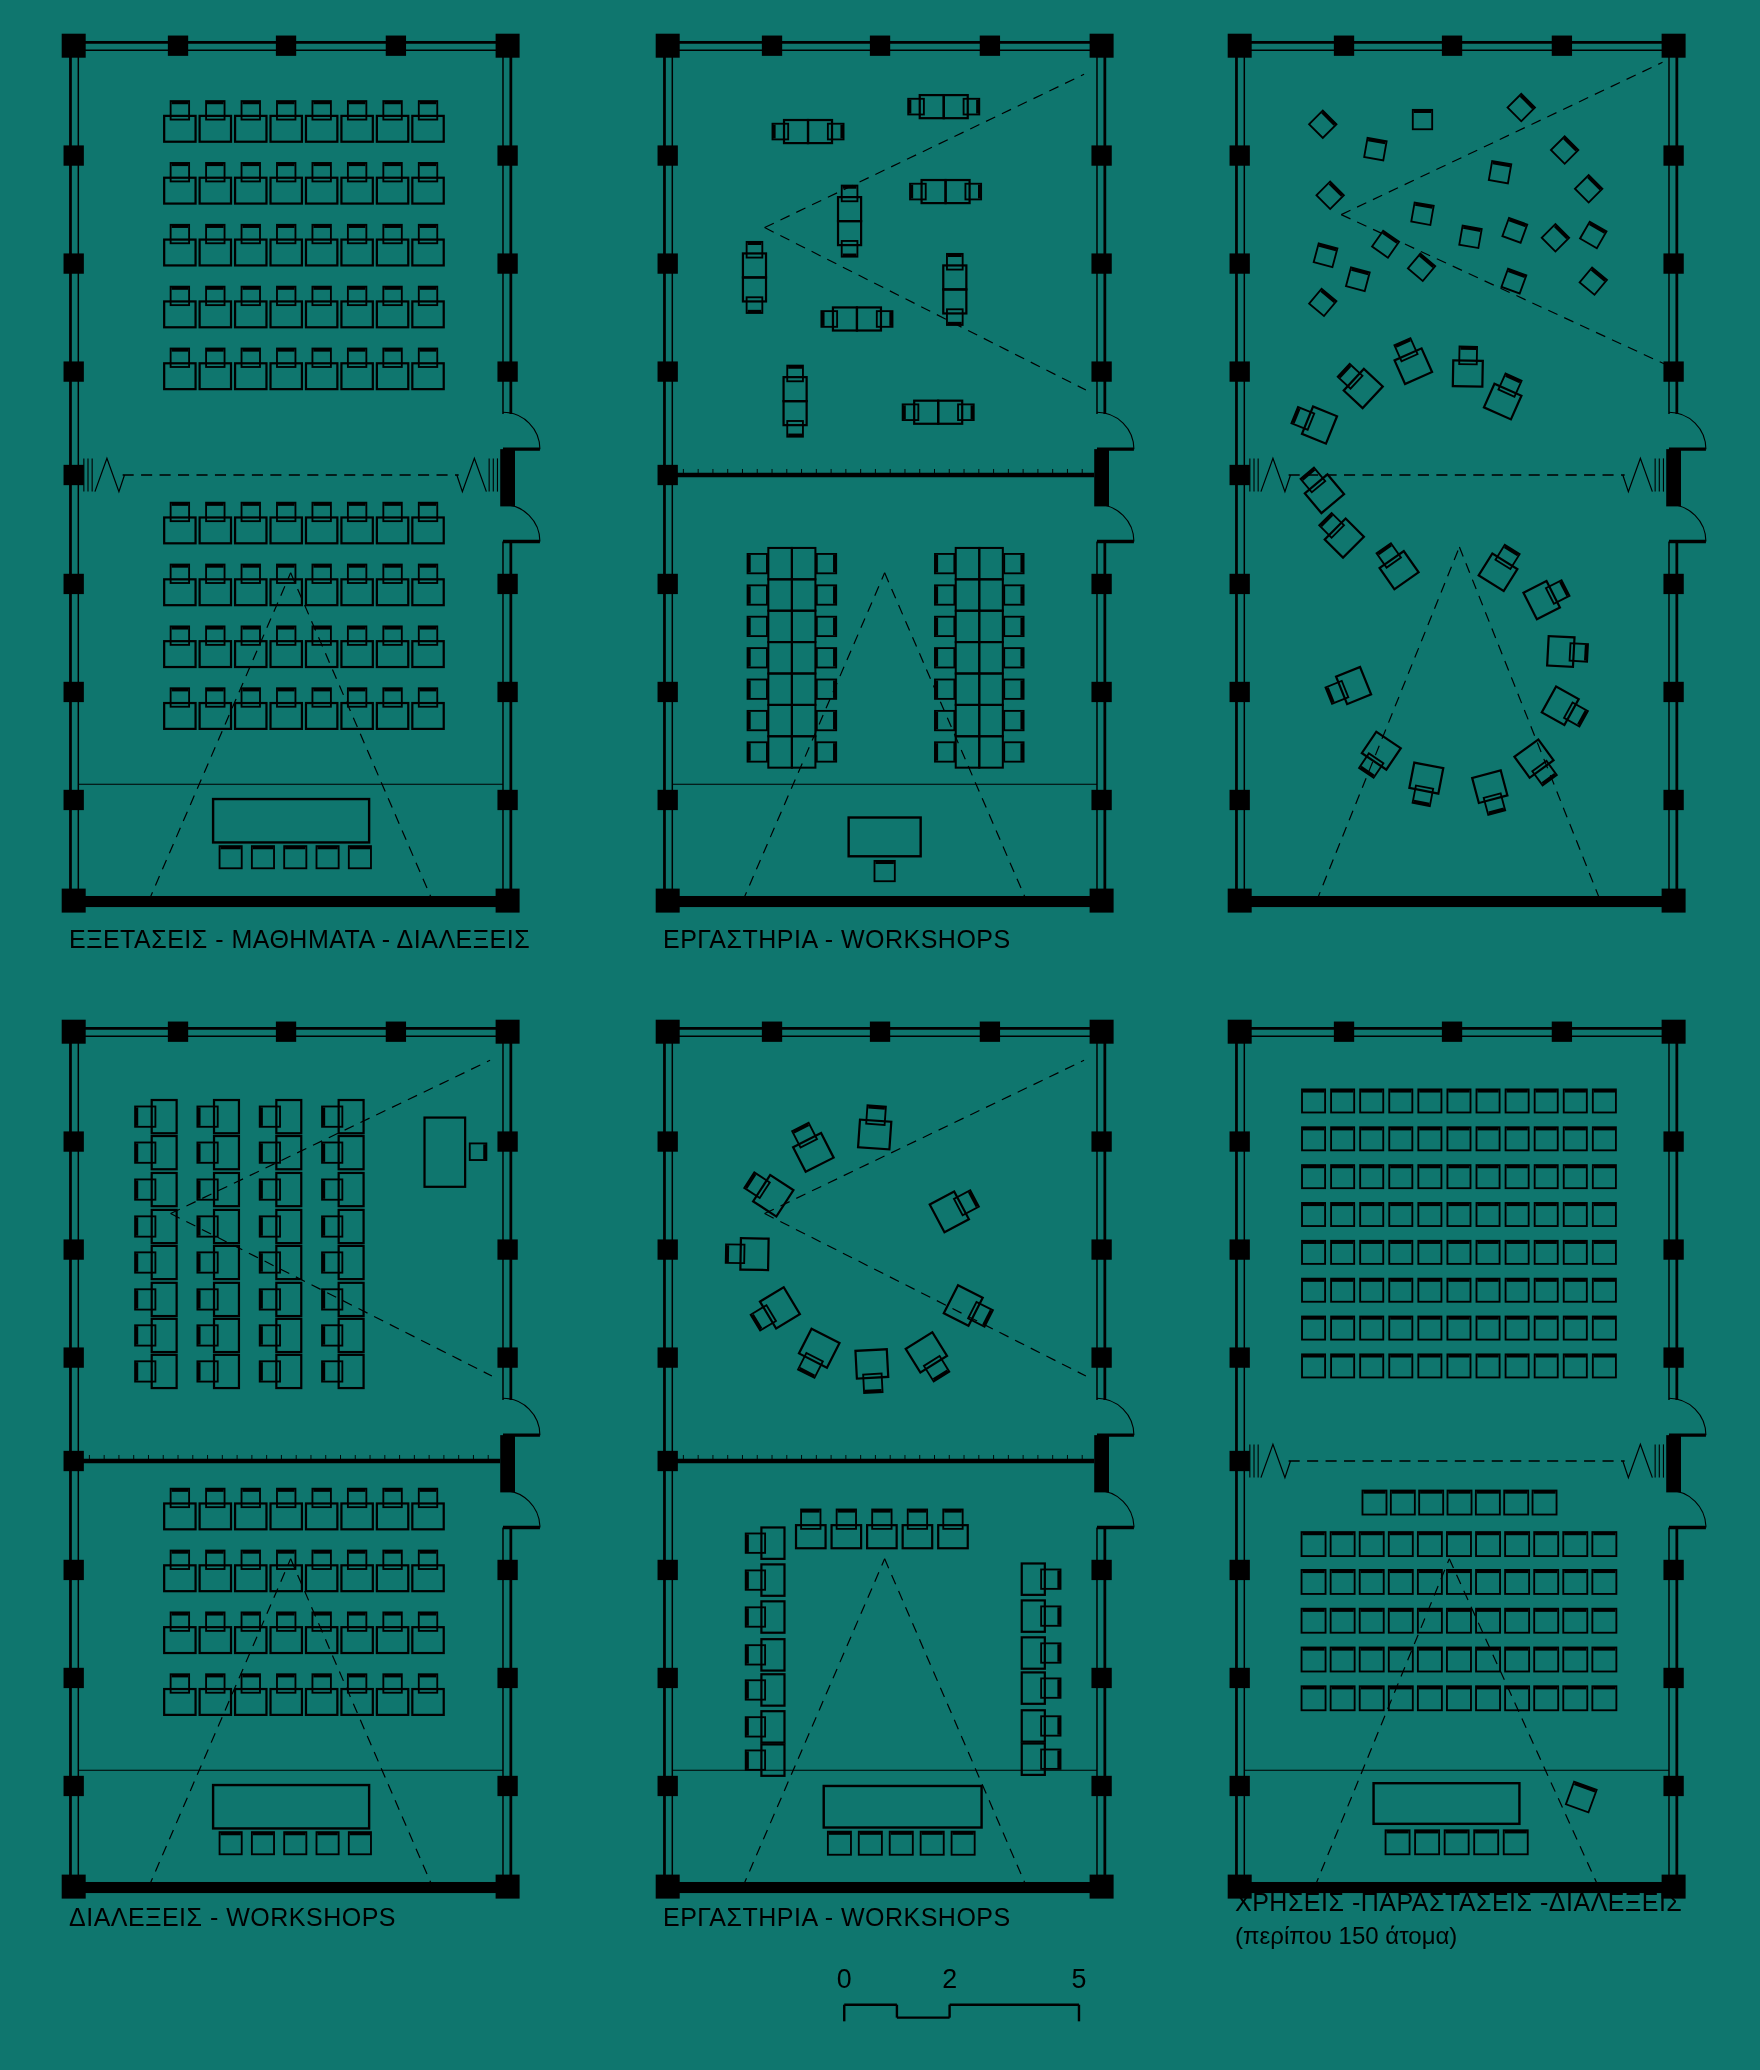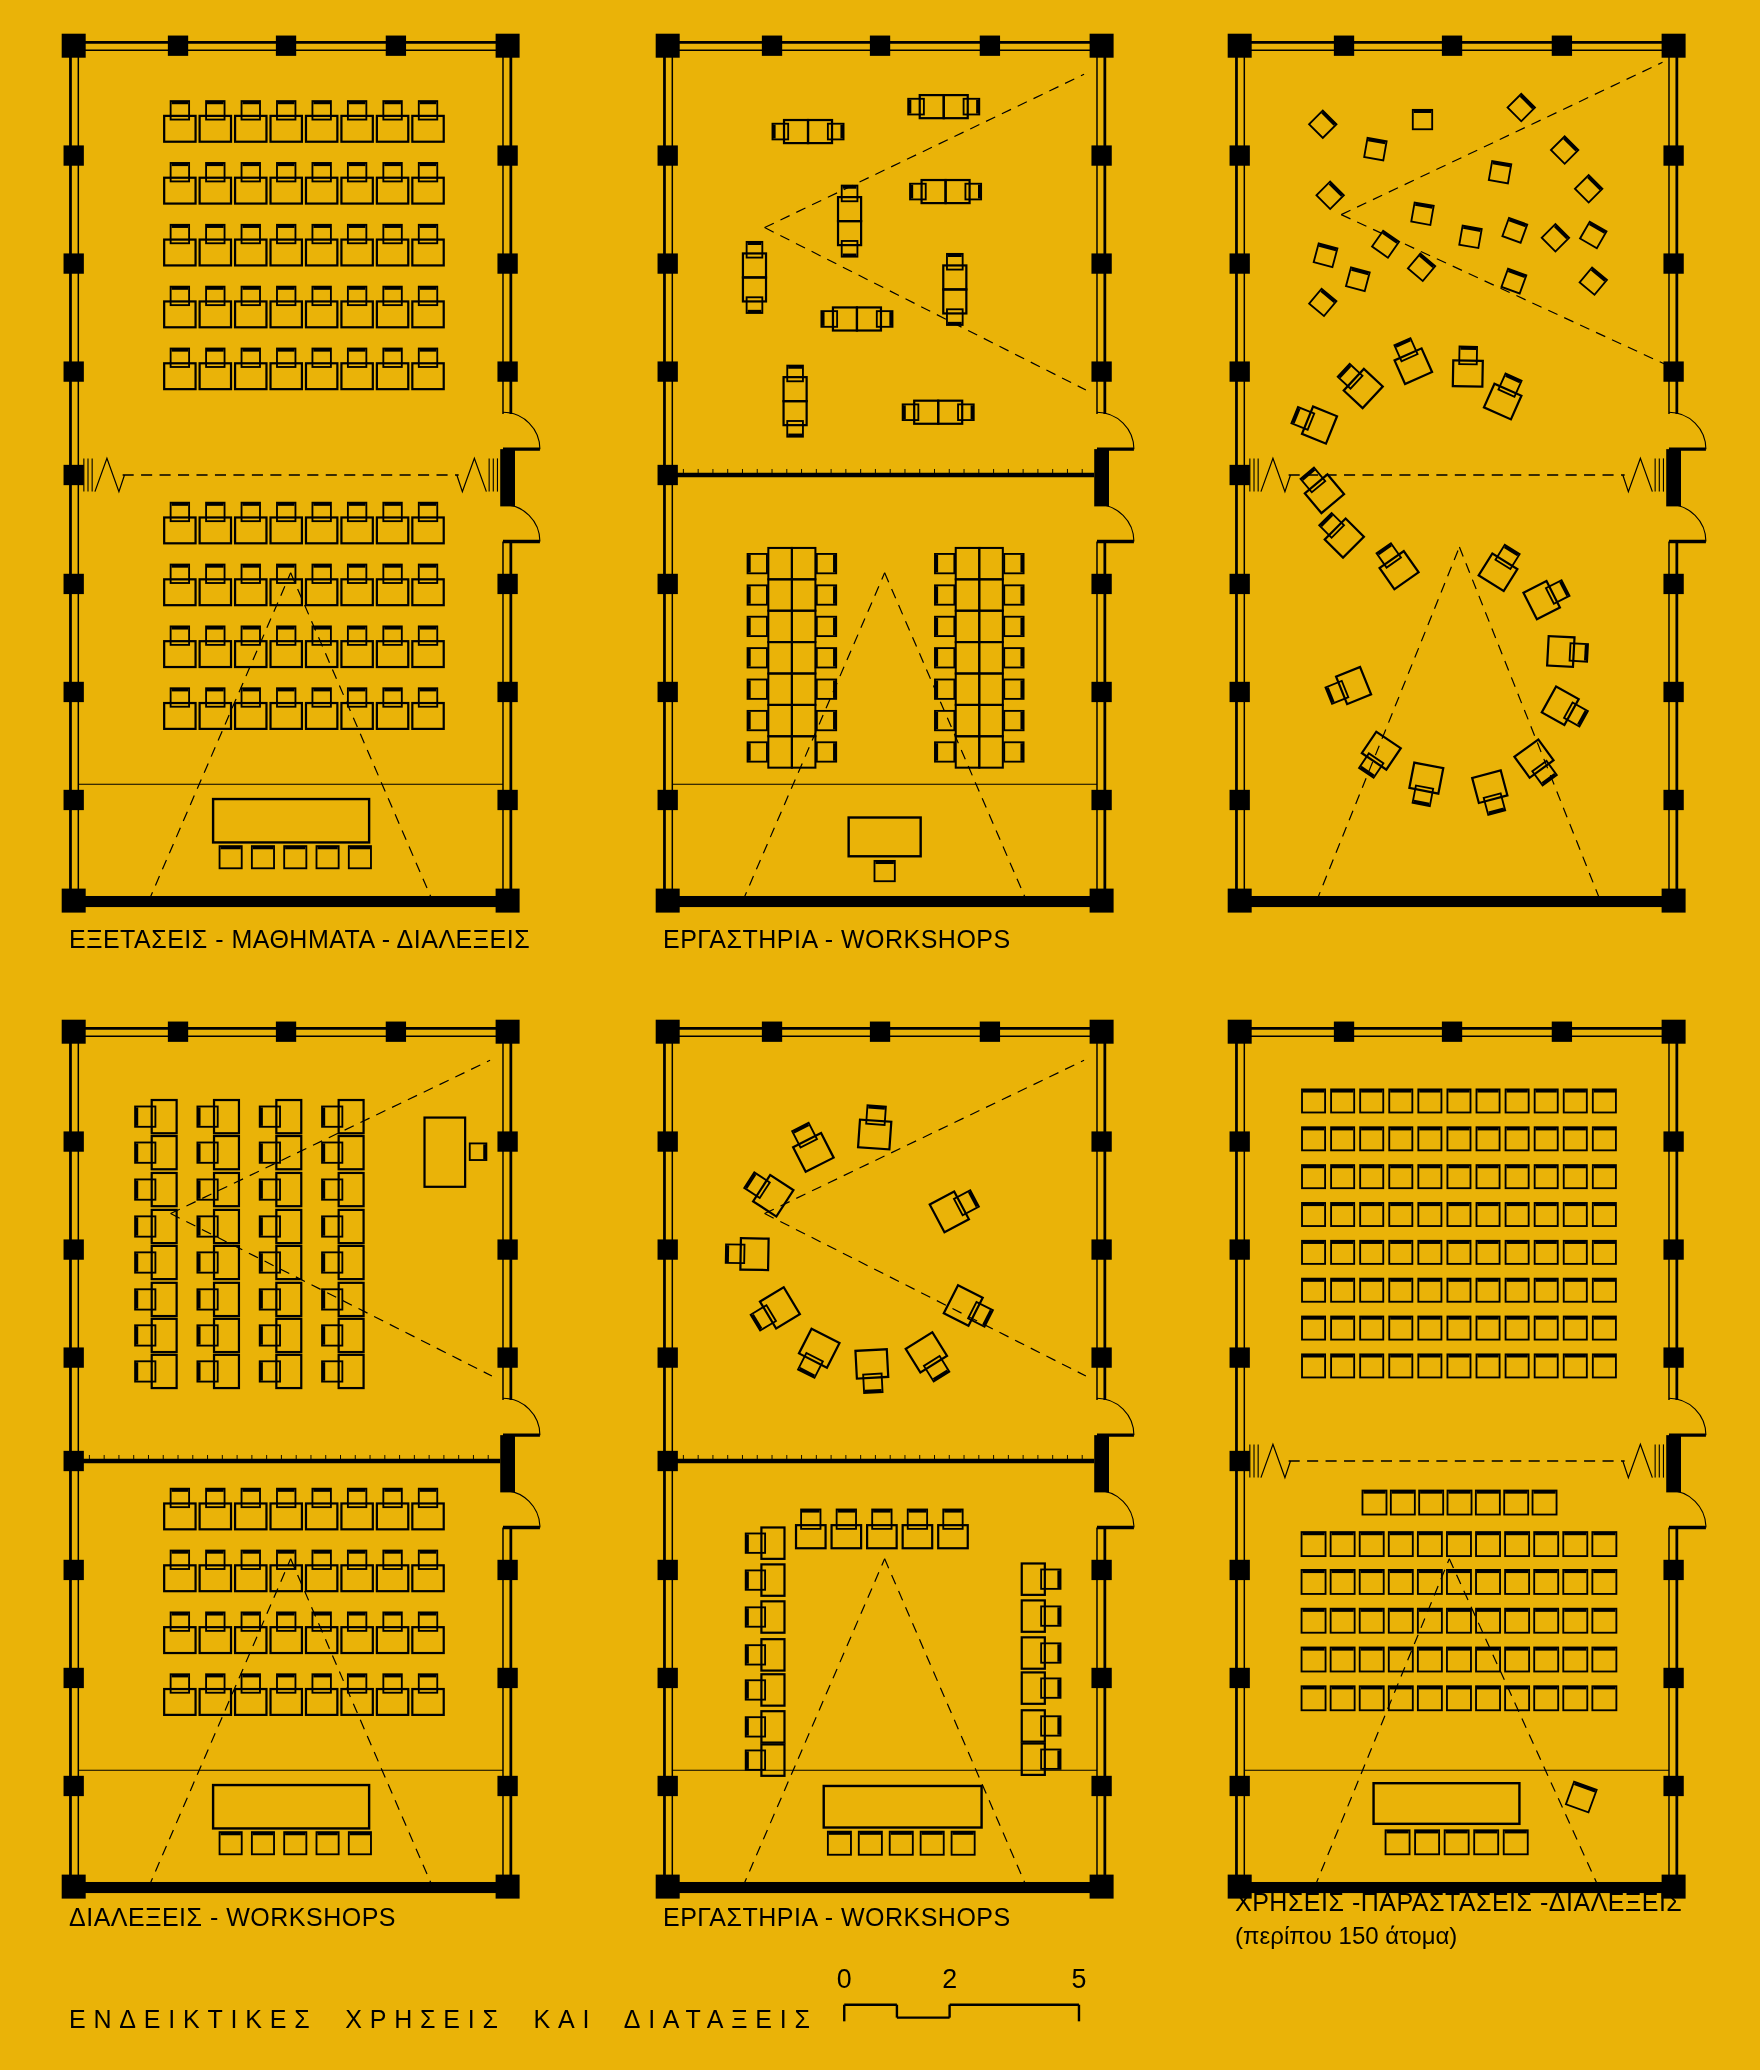--- a/index.html
+++ b/index.html
@@ -1,16 +1,16 @@
 <!DOCTYPE html>
 <html style="font-size:14.8px"><head>
 <meta charset="utf-8">
 <style>
   html,body{margin:0;padding:0;background:#ffffff;}
-  #sheet{position:relative;width:1760px;height:2070px;background:#eab308;overflow:hidden;
+  #sheet{position:relative;width:1760px;height:2070px;background:#0f766e;overflow:hidden;
          font-family:"Liberation Sans", sans-serif;color:#000;}
   .plan{position:absolute;margin:0;padding:0;}
   .plan svg{display:block;overflow:visible;}
   .plan-label{position:absolute;font-size:25px;letter-spacing:0.5px;white-space:nowrap;}
   .plan-sublabel{position:absolute;font-size:24px;white-space:nowrap;text-align:right;}
   .sheet-caption{position:absolute;font-size:25px;letter-spacing:7.8px;word-spacing:13px;white-space:nowrap;}
   .scalebar{position:absolute;}
 </style>
 </head>
 <body>
@@ -2690,21 +2690,20 @@
       </svg>
   </figure>
 
   <div class="plan-label" style="left:69px;top:925px">ΕΞΕΤΑΣΕΙΣ - ΜΑΘΗΜΑΤΑ - ΔΙΑΛΕΞΕΙΣ</div>
   <div class="plan-label" style="left:663px;top:925px">ΕΡΓΑΣΤΗΡΙΑ - WORKSHOPS</div>
   <div class="plan-label" style="left:69px;top:1903px">ΔΙΑΛΕΞΕΙΣ - WORKSHOPS</div>
   <div class="plan-label" style="left:663px;top:1903px">ΕΡΓΑΣΤΗΡΙΑ - WORKSHOPS</div>
   <div class="plan-label" style="left:1235px;top:1888px">ΧΡΗΣΕΙΣ -ΠΑΡΑΣΤΑΣΕΙΣ -ΔΙΑΛΕΞΕΙΣ</div>
   <div class="plan-sublabel" style="left:1235px;top:1922px">(περίπου 150 άτομα)</div>
 
-  <div class="sheet-caption" style="left:69px;top:2005px">ΕΝΔΕΙΚΤΙΚΕΣ ΧΡΗΣΕΙΣ ΚΑΙ ΔΙΑΤΑΞΕΙΣ</div>
 
   <svg class="scalebar" style="left:835px;top:1964px" width="268" height="74" viewBox="0 0 290 80">
       <text x="10" y="26" font-size="29" text-anchor="middle" fill="#000" font-family="&quot;Liberation Sans&quot;, sans-serif">0</text>
       <text x="124" y="26" font-size="29" text-anchor="middle" fill="#000" font-family="&quot;Liberation Sans&quot;, sans-serif">2</text>
       <text x="264" y="26" font-size="29" text-anchor="middle" fill="#000" font-family="&quot;Liberation Sans&quot;, sans-serif">5</text>
       <line x1="10" y1="44" x2="10" y2="62" stroke="#000" stroke-width="2.6"></line>
       <line x1="10" y1="44" x2="67" y2="44" stroke="#000" stroke-width="2.6"></line>
       <line x1="67" y1="44" x2="67" y2="58" stroke="#000" stroke-width="2.6"></line>
       <line x1="67" y1="58" x2="124" y2="58" stroke="#000" stroke-width="2.6"></line>
       <line x1="124" y1="58" x2="124" y2="44" stroke="#000" stroke-width="2.6"></line>

